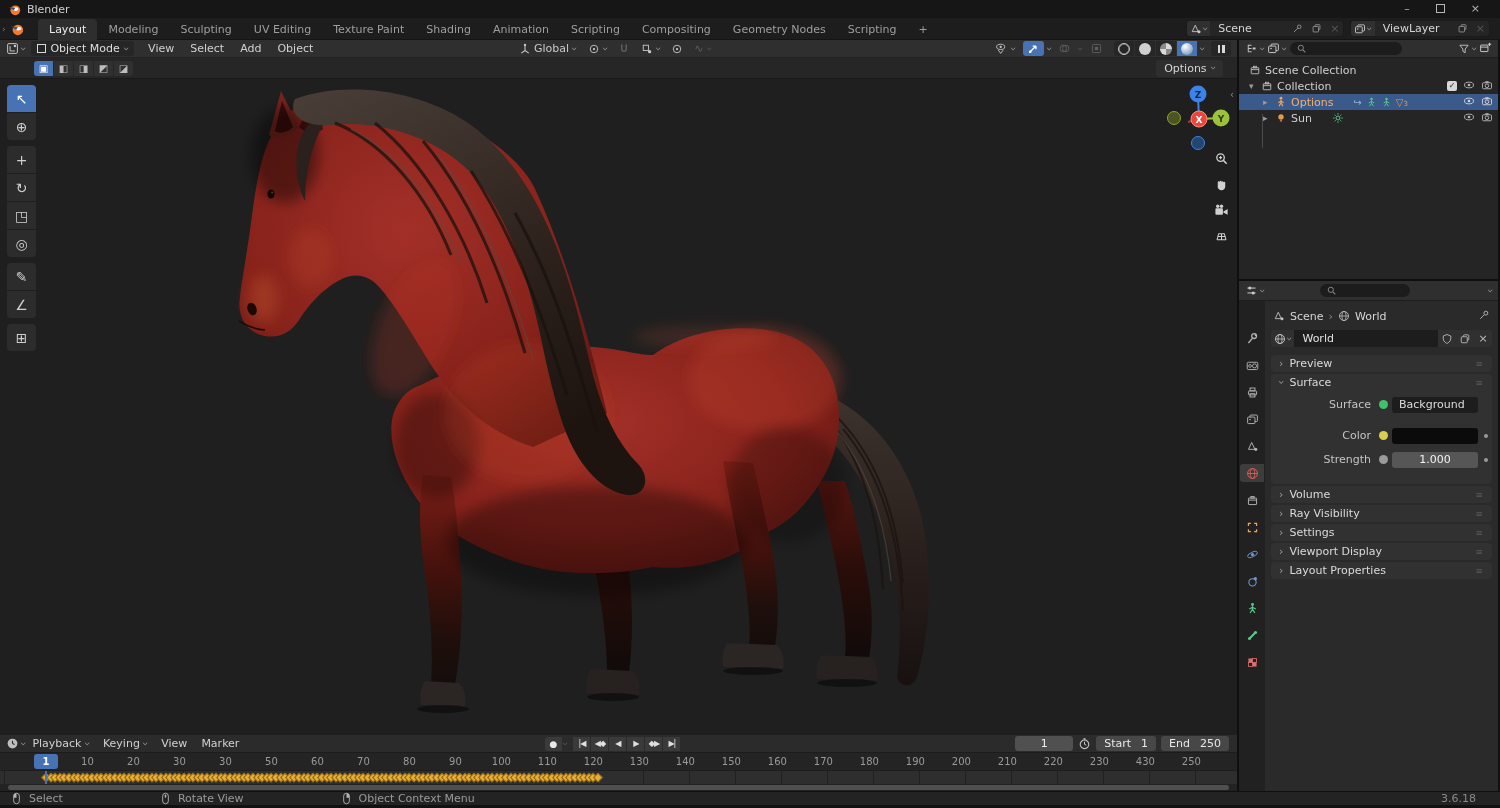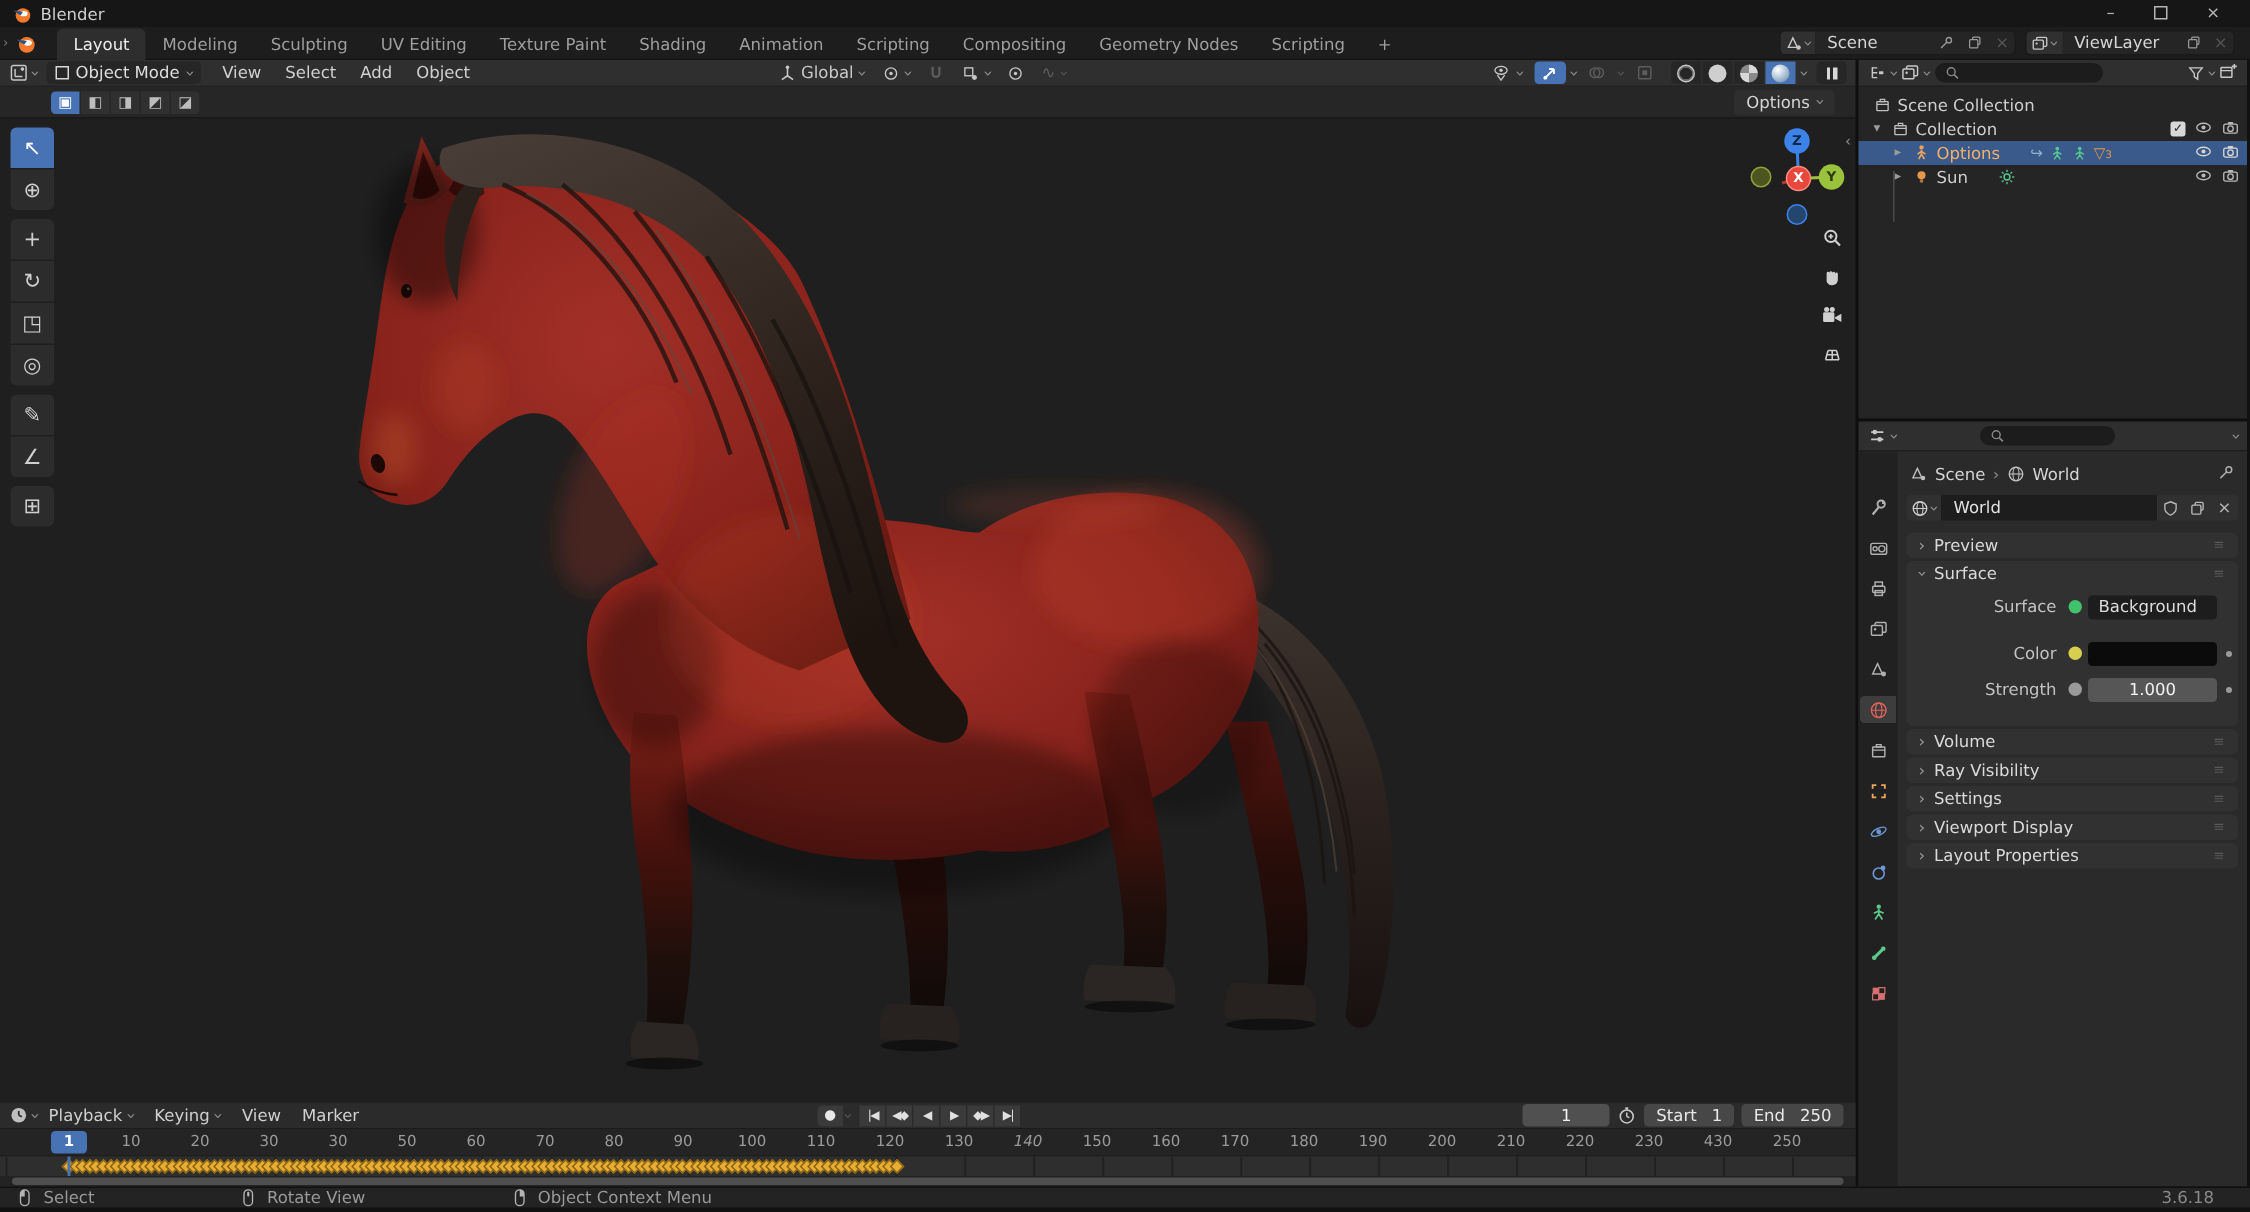--- a/index.html
+++ b/index.html
@@ -753,21 +753,21 @@
             <span class="tick" style="left: 225.4px;">30</span>
             <span class="tick" style="left: 271.4px;">50</span>
             <span class="tick" style="left: 317.4px;">60</span>
             <span class="tick" style="left: 363.4px;">70</span>
             <span class="tick" style="left: 409.4px;">80</span>
             <span class="tick" style="left: 455.4px;">90</span>
             <span class="tick" style="left: 501.4px;">100</span>
             <span class="tick" style="left: 547.4px;">110</span>
             <span class="tick" style="left: 593.4px;">120</span>
             <span class="tick" style="left: 639.4px;">130</span>
-            <span class="tick" style="left: 685.4px; font-style: italic;">140</span>
+            <span class="tick" style="left: 685.4px;">140</span>
             <span class="tick" style="left: 731.4px;">150</span>
             <span class="tick" style="left: 777.4px;">160</span>
             <span class="tick" style="left: 823.4px;">170</span>
             <span class="tick" style="left: 869.4px;">180</span>
             <span class="tick" style="left: 915.4px;">190</span>
             <span class="tick" style="left: 961.4px;">200</span>
             <span class="tick" style="left: 1007.4px;">210</span>
             <span class="tick" style="left: 1053.4px;">220</span>
             <span class="tick" style="left: 1099.4px;">230</span>
             <span class="tick" style="left: 1145.4px;">430</span>

